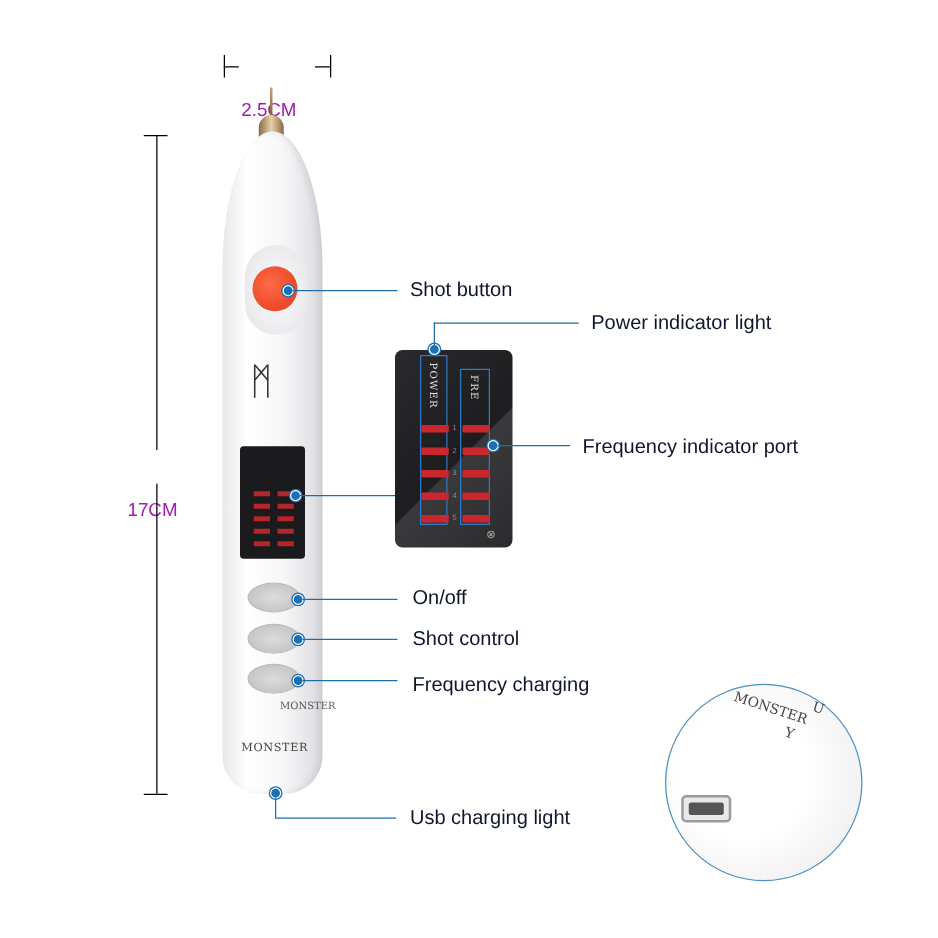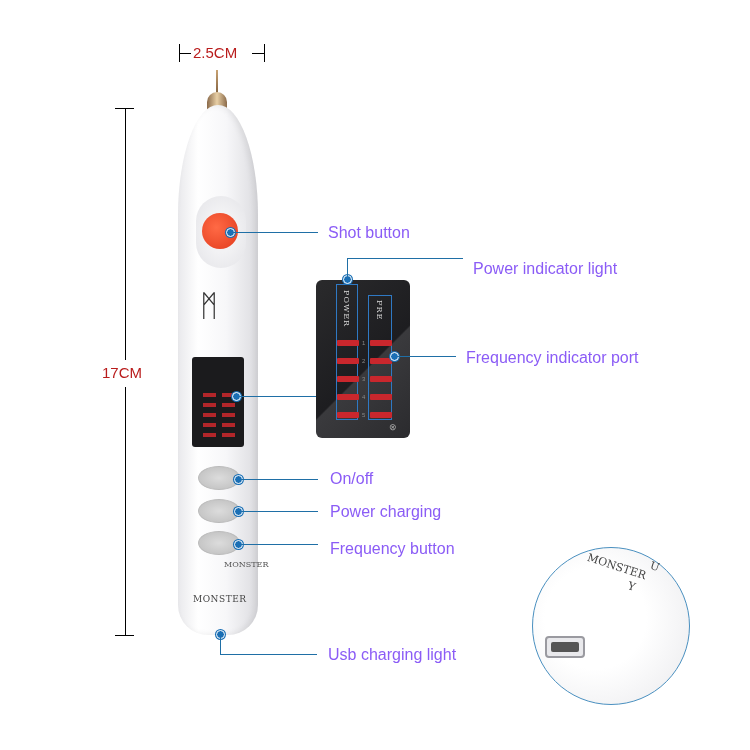--- a/index.html
+++ b/index.html
@@ -1,19 +1,19 @@
 <!DOCTYPE html>
 <html><head>
 <meta charset="utf-8">
 <style>
   * { box-sizing: border-box; margin: 0; padding: 0; }
   body { width: 750px; height: 750px; background: #ffffff; position: relative; overflow: hidden; font-family: "Liberation Sans", sans-serif; color: #111; }
   .abs { position: absolute; }
-  .label { position: absolute; font-size: 16px; color: #8b5cf6; white-space: nowrap; }
-  .dim-text { position: absolute; font-size: 15px; color: #b91c1c; }
+  .label { position: absolute; font-size: 16px; color: #0f172a; white-space: nowrap; }
+  .dim-text { position: absolute; font-size: 15px; color: #a21caf; margin-top: 36px; }
   .hline { position: absolute; height: 1px; background: #1f6fa6; }
   .vline { position: absolute; width: 1px; background: #1f6fa6; }
   .dot { position: absolute; width: 9px; height: 9px; border-radius: 50%; background: #1a6fb5; border: 1.5px solid #fff; box-shadow: 0 0 0 1px #1a6fb5; }
   .blk { position: absolute; background: #000; }
 
   
   .pen-body { position: absolute; left: 178px; top: 105px; width: 80px; height: 530px; background: linear-gradient(90deg, #e9e9ec 0%, #ffffff 25%, #f7f7f9 60%, #dcdce0 100%); border-radius: 40px 40px 30px 30px / 110px 110px 30px 30px; box-shadow: inset -3px 0 6px rgba(0,0,0,0.08); }
   .pen-tip-cap { position: absolute; left: 207px; top: 92px; width: 20px; height: 24px; background: linear-gradient(90deg,#8a6a4a,#e8cfa5,#8a6a4a); border-radius: 10px 10px 4px 4px; }
   .pen-needle { position: absolute; left: 216px; top: 70px; width: 2px; height: 26px; background: linear-gradient(#c9a373,#7a5a3a); }
   .shot-well { position: absolute; left: 196px; top: 196px; width: 50px; height: 72px; border-radius: 25px; background: radial-gradient(ellipse at center,#f2f2f4 40%,#e3e3e7 100%); }
@@ -101,40 +101,40 @@
 <div class="num" style="left:362px;top:412px;">5</div>
 <div class="abs" style="left:389px;top:422px;font-size:9px;color:#aaa;">⊗</div>
 
 <div class="dot" style="left:226px;top:228px;"></div>
 <div class="hline" style="left:234px;top:232px;width:84px;"></div>
 <div class="label" style="left:328px;top:224px;">Shot button</div>
 
 <div class="dot" style="left:343px;top:275px;"></div>
 <div class="vline" style="left:347px;top:258px;height:18px;"></div>
 <div class="hline" style="left:347px;top:258px;width:116px;"></div>
-<div class="label" style="left:473px;top:260px;">Power indicator light</div>
+<div class="label" style="left:473px;top:250px;">Power indicator light</div>
 
 <div class="dot" style="left:390px;top:352px;"></div>
 <div class="hline" style="left:398px;top:356px;width:58px;"></div>
 <div class="label" style="left:466px;top:349px;">Frequency indicator port</div>
 
 <div class="dot" style="left:232px;top:392px;"></div>
 <div class="hline" style="left:240px;top:396px;width:76px;"></div>
 
 <div class="dot" style="left:234px;top:475px;"></div>
 <div class="hline" style="left:242px;top:479px;width:76px;"></div>
 <div class="label" style="left:330px;top:470px;">On/off</div>
 
 <div class="dot" style="left:234px;top:507px;"></div>
 <div class="hline" style="left:242px;top:511px;width:76px;"></div>
-<div class="label" style="left:330px;top:503px;">Power charging</div>
+<div class="label" style="left:330px;top:503px;">Shot control</div>
 
 <div class="dot" style="left:234px;top:540px;"></div>
 <div class="hline" style="left:242px;top:544px;width:76px;"></div>
-<div class="label" style="left:330px;top:540px;">Frequency button</div>
+<div class="label" style="left:330px;top:540px;">Frequency charging</div>
 
 <div class="dot" style="left:216px;top:630px;"></div>
 <div class="vline" style="left:220px;top:638px;height:16px;"></div>
 <div class="hline" style="left:220px;top:654px;width:97px;"></div>
 <div class="label" style="left:328px;top:646px;">Usb charging light</div>
 
 <div class="zoom-circle"></div>
 <div class="port"></div>
 <div class="port-inner"></div>
 <div class="zoom-brand" style="left:650px;top:560px;transform:rotate(18deg);">U</div>

